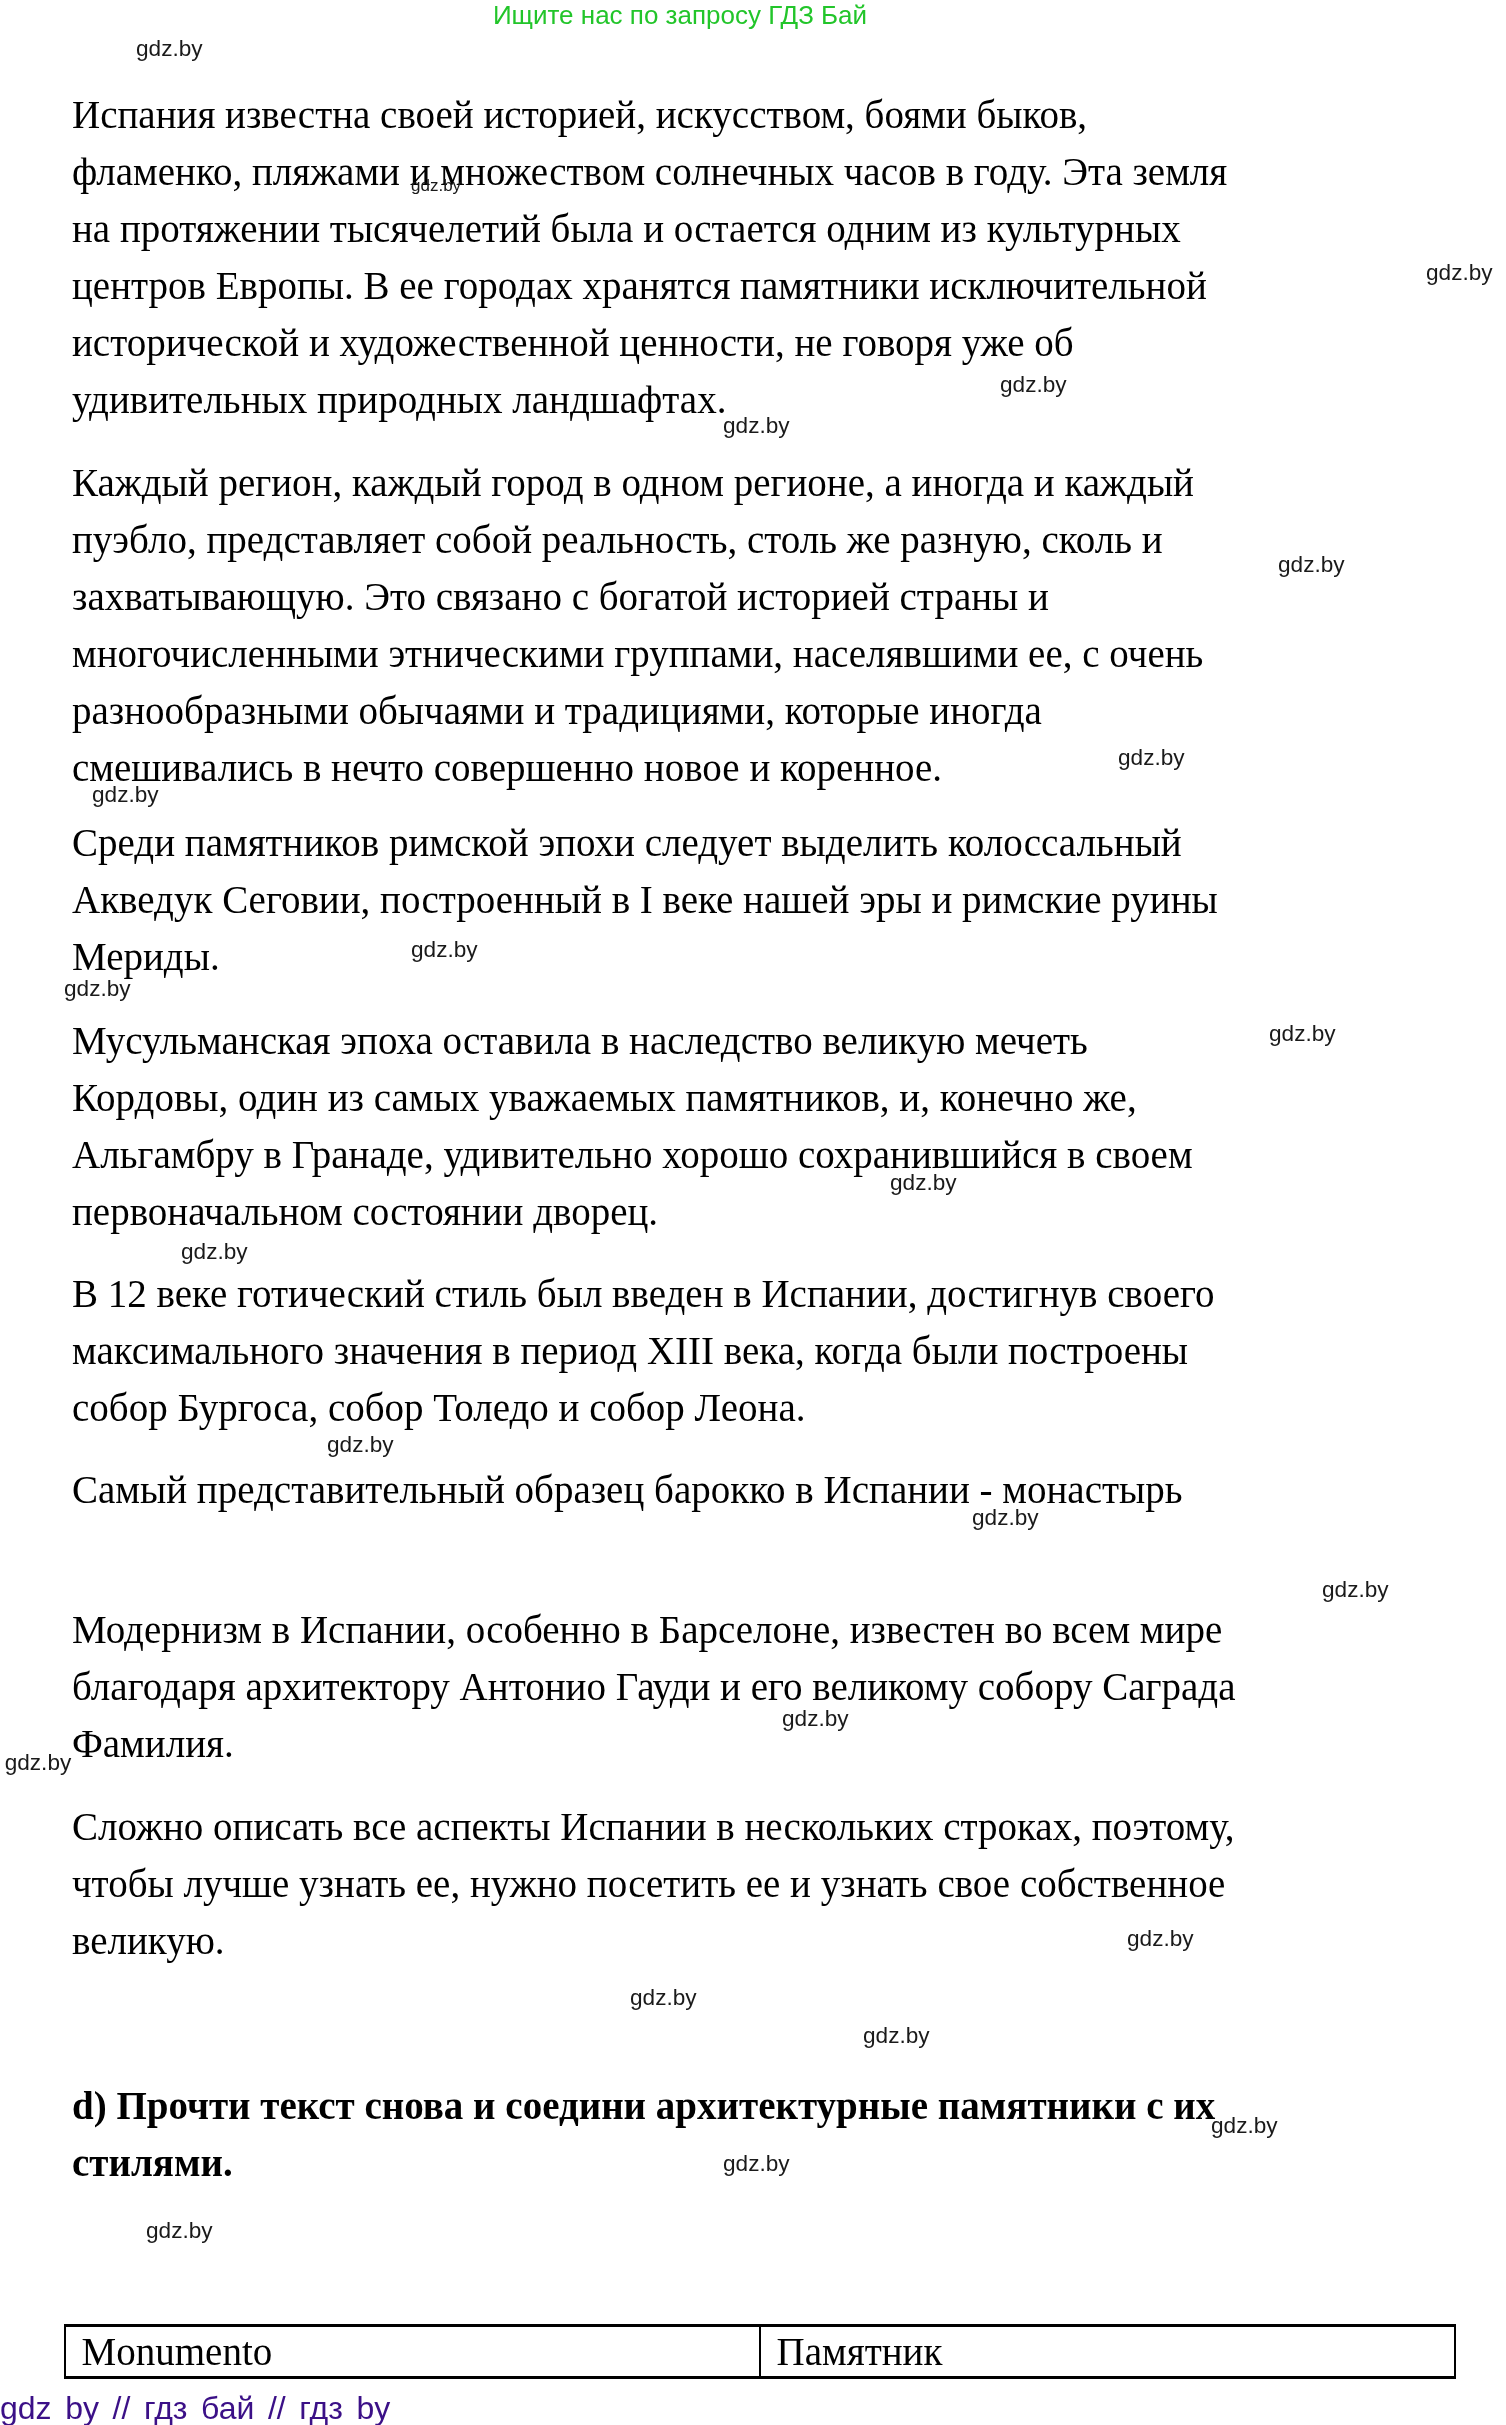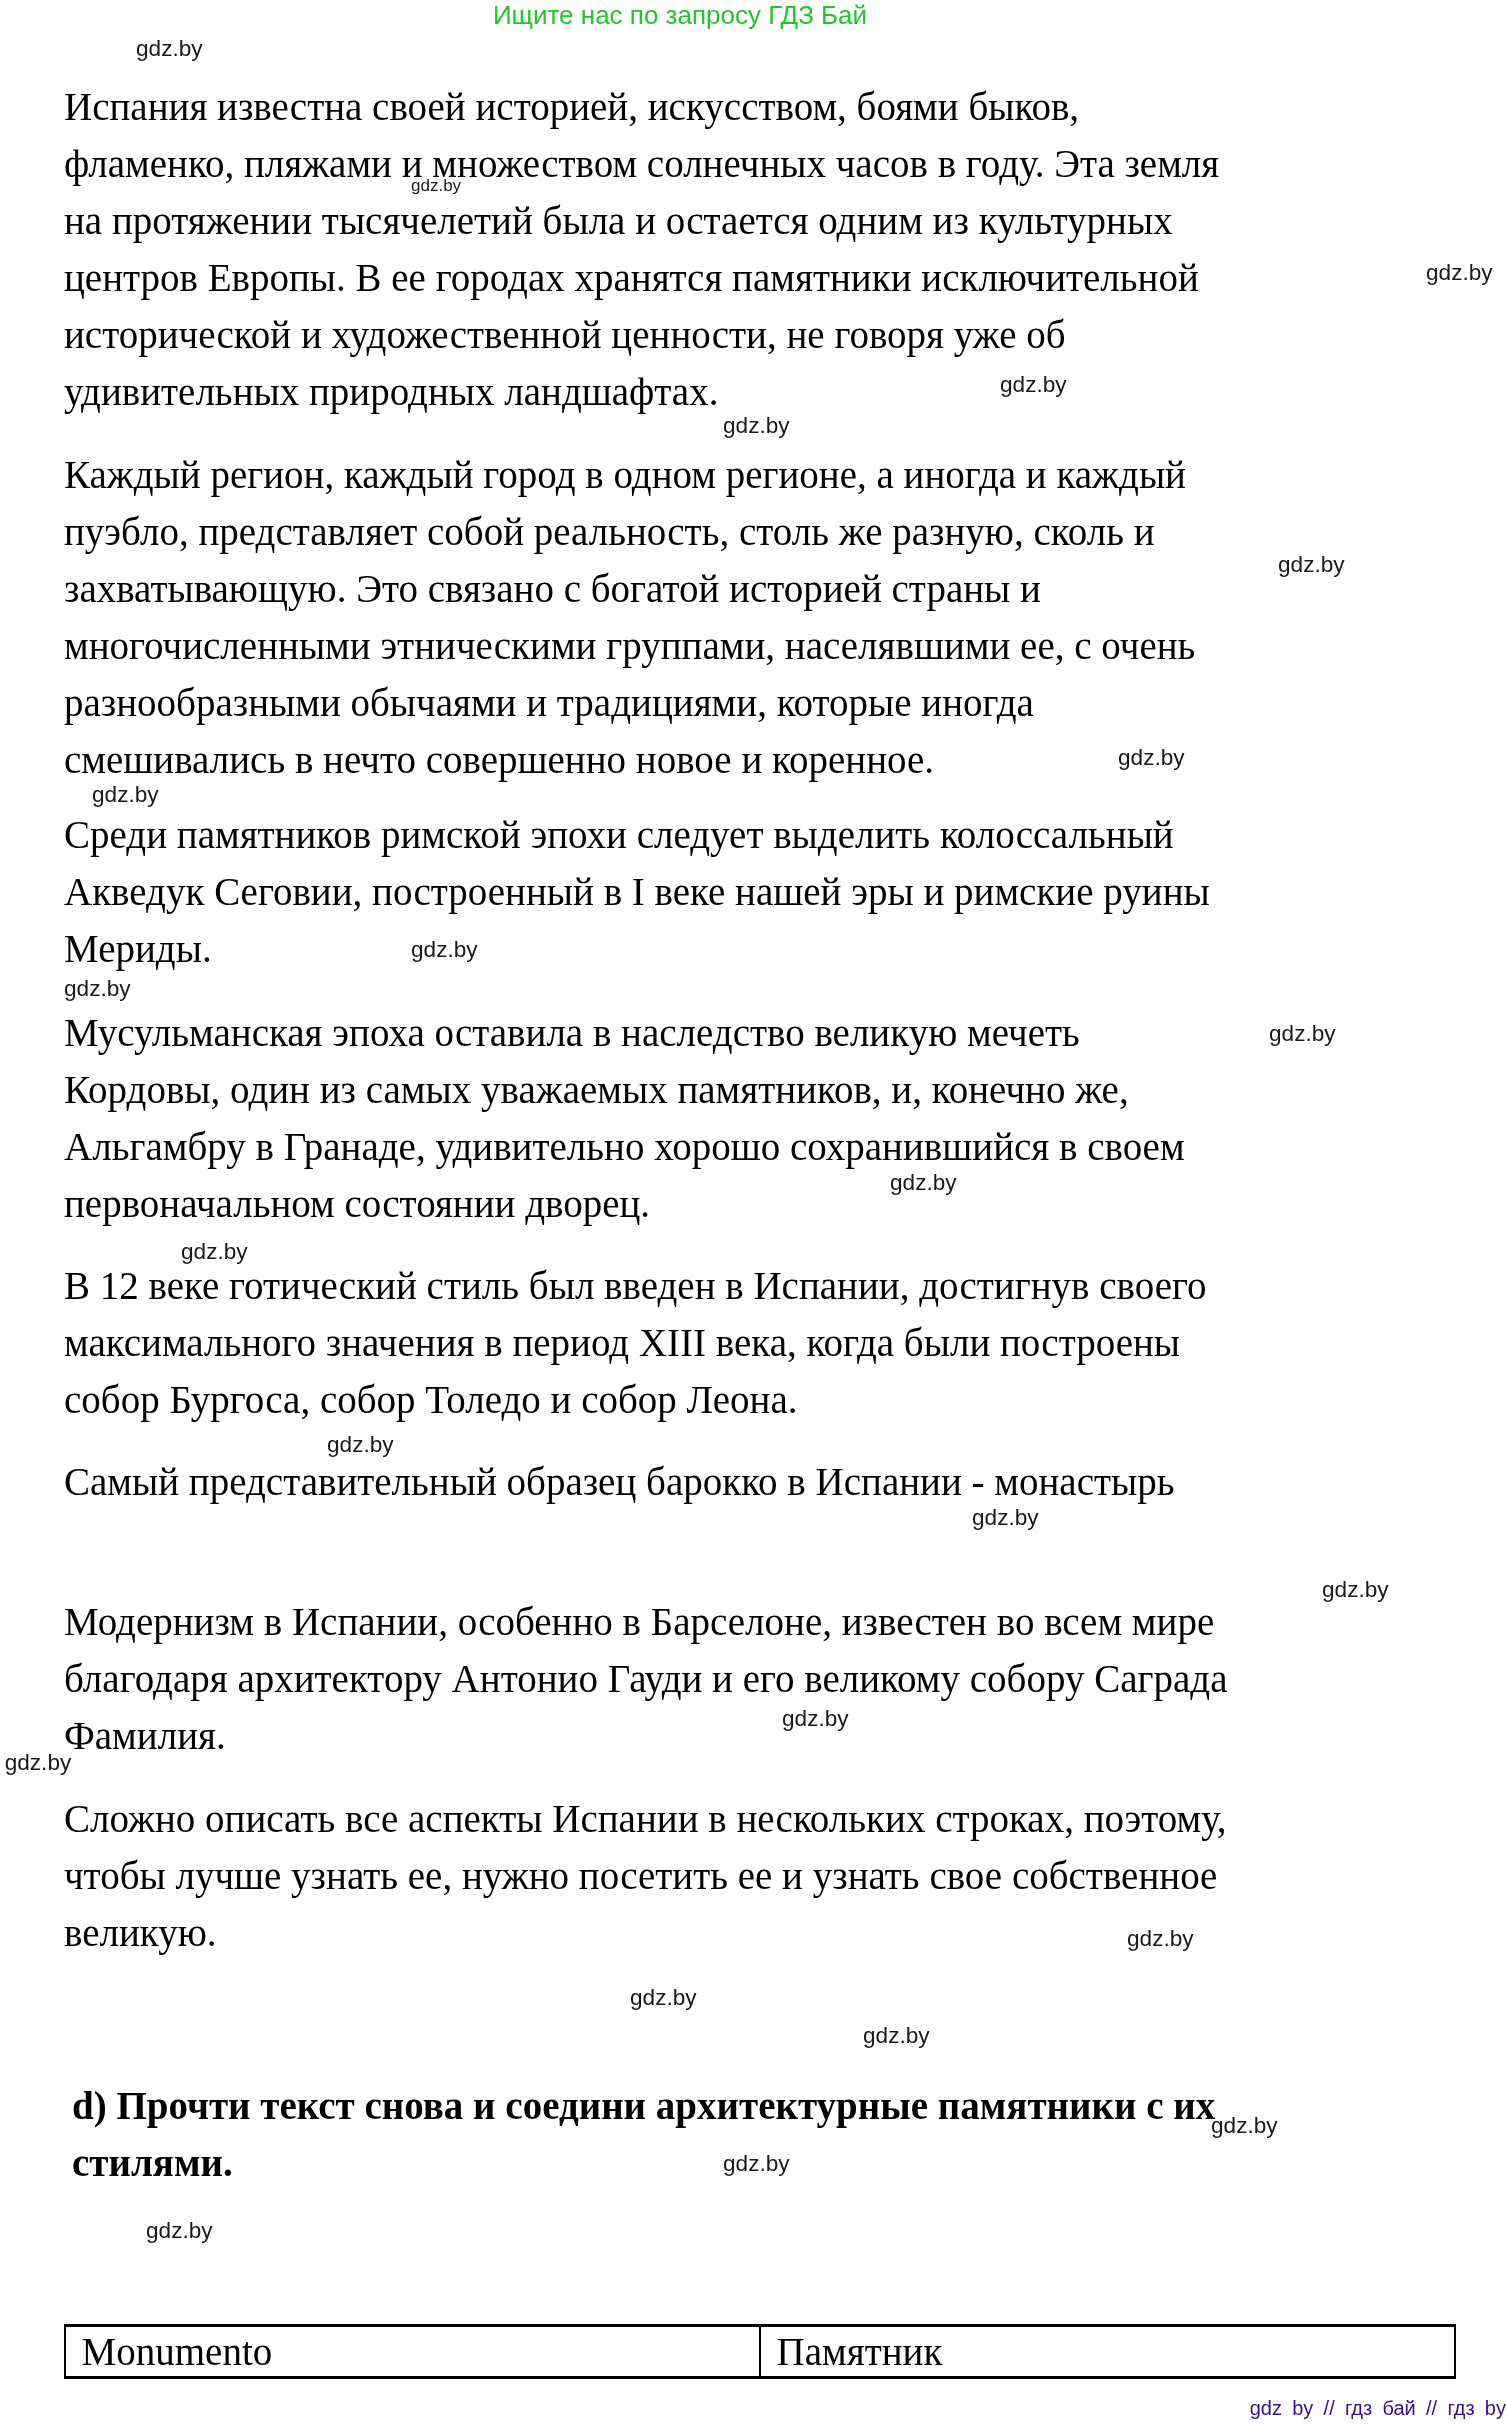--- a/index.html
+++ b/index.html
@@ -23,21 +23,21 @@
       text-align: center;
       font-family: "Liberation Sans", sans-serif;
       font-size: 26px;
       line-height: 31px;
       color: #22c52a;
     }
     .para {
       position: absolute;
       left: 64px;
       width: 1403px;
-      margin: 0;
+      margin: 8px;
       font-family: "Liberation Serif", serif;
       font-size: 39px;
       line-height: 57px;
       white-space: nowrap;
     }
     .para .line {
       display: block;
     }
     .heading {
       position: absolute;
@@ -81,23 +81,23 @@
       height: 48px;
     }
     .match-table td.divider-left {
       border-left-width: 1.6px;
     }
     .footer {
       position: absolute;
       left: 0;
       top: 2393px;
       width: 1506px;
-      text-align: right;
+      text-align: left;
       font-family: "Liberation Sans", sans-serif;
-      font-size: 20px;
+      font-size: 32px;
       line-height: 31px;
       color: #3b1087;
       word-spacing: 4.7px;
     }
   </style>
 </head>
 <body>
 
 <div class="banner">Ищите нас по запросу ГДЗ Бай</div>
 

